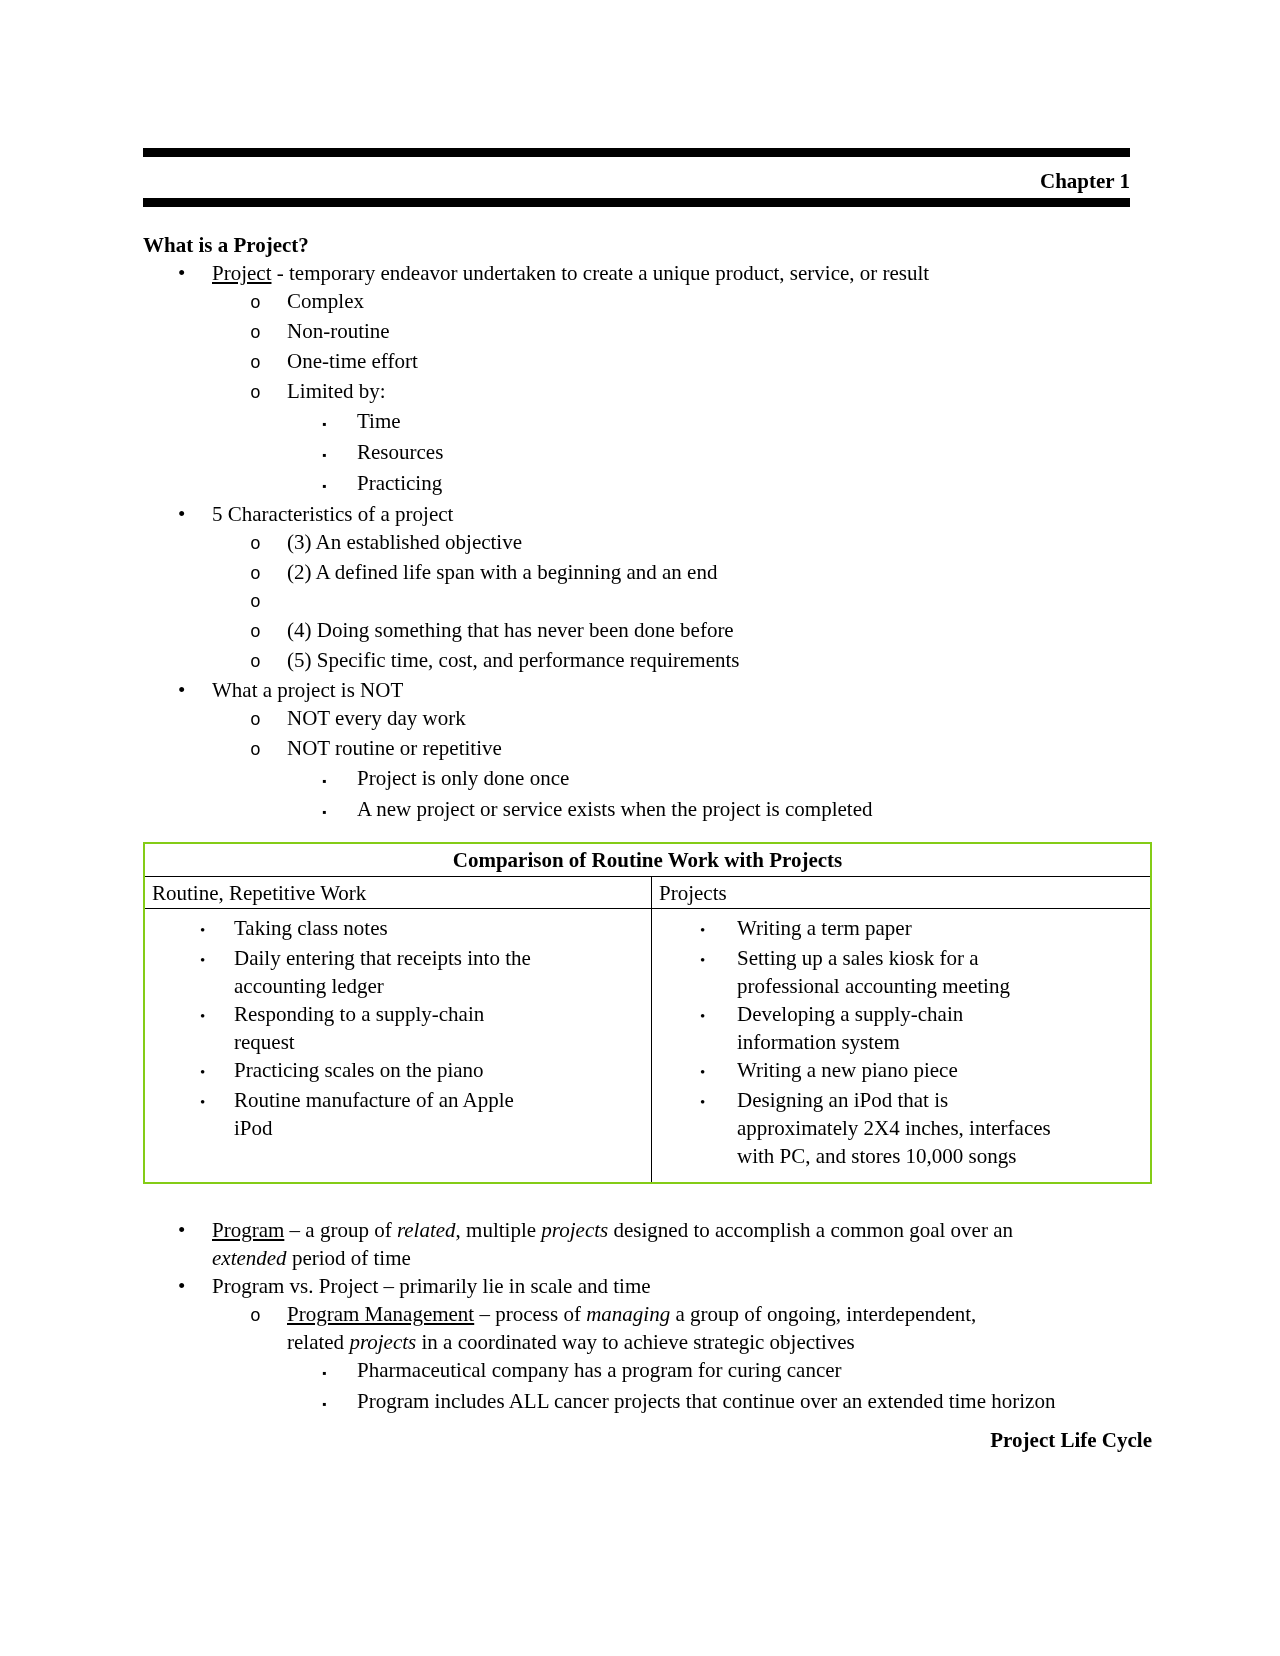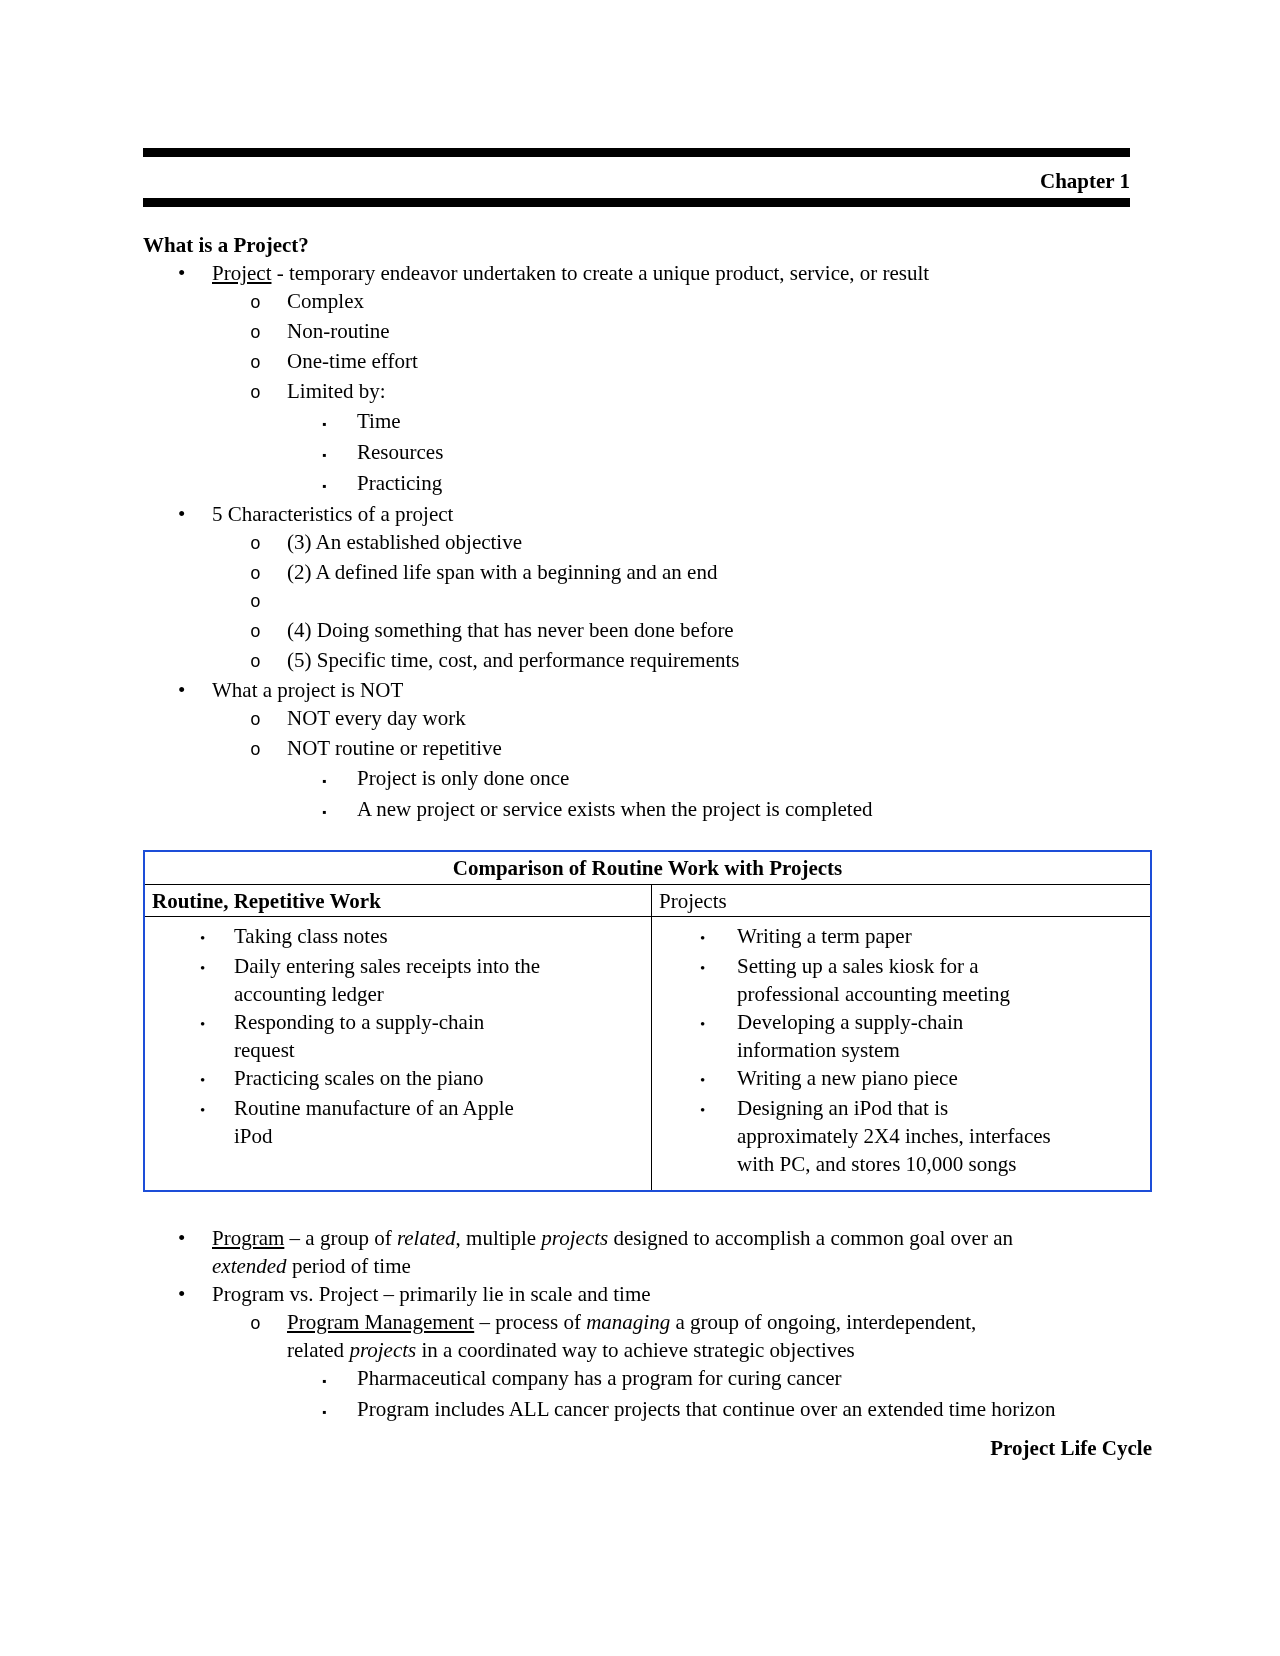--- a/index.html
+++ b/index.html
@@ -23,27 +23,27 @@
   .l1{padding-left:35px;}  .l1>.mk{width:34px;}
   .l2{padding-left:107px;} .l2>.mk{width:37px;font-family:"Liberation Mono","DejaVu Sans Mono",monospace;font-size:18px;}
   .l3{padding-left:179px;} .l3>.mk{width:35px;font-size:12px;}
   .tx{min-width:0;}
   .w-def{max-width:824px;}
   .w-pm{max-width:735px;}
   .w-last{max-width:710px;}
   .prog-first{margin-top:32px;}
 
   
-  .cmp{width:1005px;border:2px solid #1d4ed8;margin-top:24px;}
+  .cmp{width:1005px;border:2px solid #84cc16;margin-top:16px;}
   .cmp-title{font-weight:bold;text-align:center;line-height:30px;border-bottom:1.5px solid #000;padding:1px 0;}
   .cols{display:flex;}
   .colL{width:507px;flex:none;border-right:1.5px solid #000;box-sizing:border-box;}
   .colR{flex:1;min-width:0;}
   .cmp-head>div{line-height:30px;padding-top:1px;padding-left:7px;border-bottom:1.5px solid #000;}
-  .cmp-head .colL{width:507px;font-weight:bold;}
+  .cmp-head .colL{width:507px;}
   .cell{padding-top:5px;padding-bottom:12px;}
   .crow{display:flex;align-items:baseline;}
   .crow>.mk{font-size:15px;}
   .cell-left .crow{padding-left:55px;} .cell-left .crow>.mk{width:34px;flex:none;}
   .cell-right .crow{padding-left:48px;} .cell-right .crow>.mk{width:37px;flex:none;}
   .cell-left .crow:nth-child(2) .tx{max-width:330px;}
   .cell-left .crow:nth-child(3) .tx{max-width:285px;}
   .cell-left .crow:nth-child(5) .tx{max-width:285px;}
   .cell-right .crow:nth-child(2) .tx{max-width:300px;}
   .cell-right .crow:nth-child(3) .tx{max-width:300px;}
@@ -146,21 +146,21 @@
         <div class="colR">Projects</div>
       </div>
       <div class="cols cmp-body">
         <div class="colL cell cell-left">
           <div class="crow">
             <span class="mk">•</span>
             <span class="tx">Taking class notes</span>
           </div>
           <div class="crow">
             <span class="mk">•</span>
-            <span class="tx">Daily entering sales receipts into the accounting ledger</span>
+            <span class="tx">Daily entering that receipts into the accounting ledger</span>
           </div>
           <div class="crow">
             <span class="mk">•</span>
             <span class="tx">Responding to a supply-chain request</span>
           </div>
           <div class="crow">
             <span class="mk">•</span>
             <span class="tx">Practicing scales on the piano</span>
           </div>
           <div class="crow">

